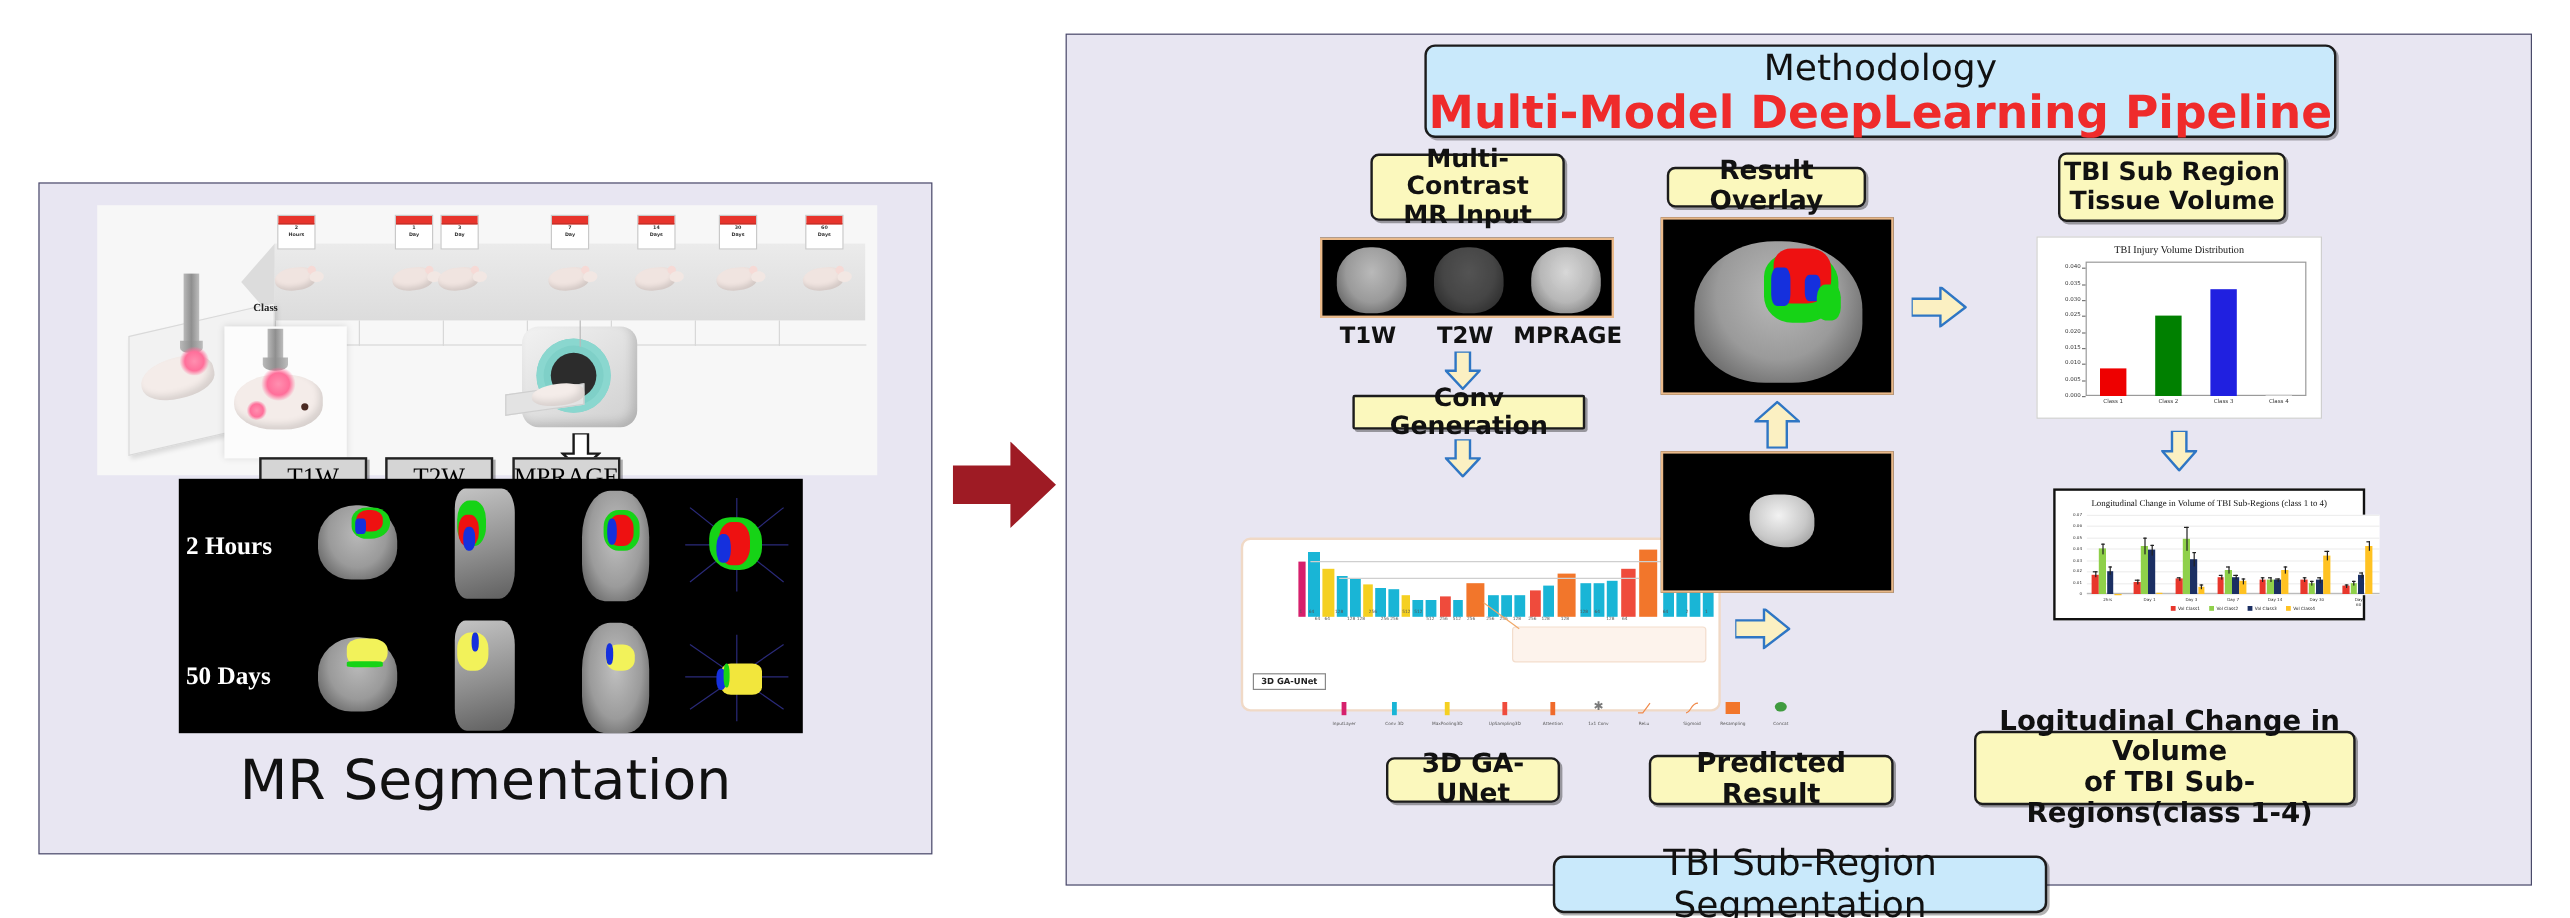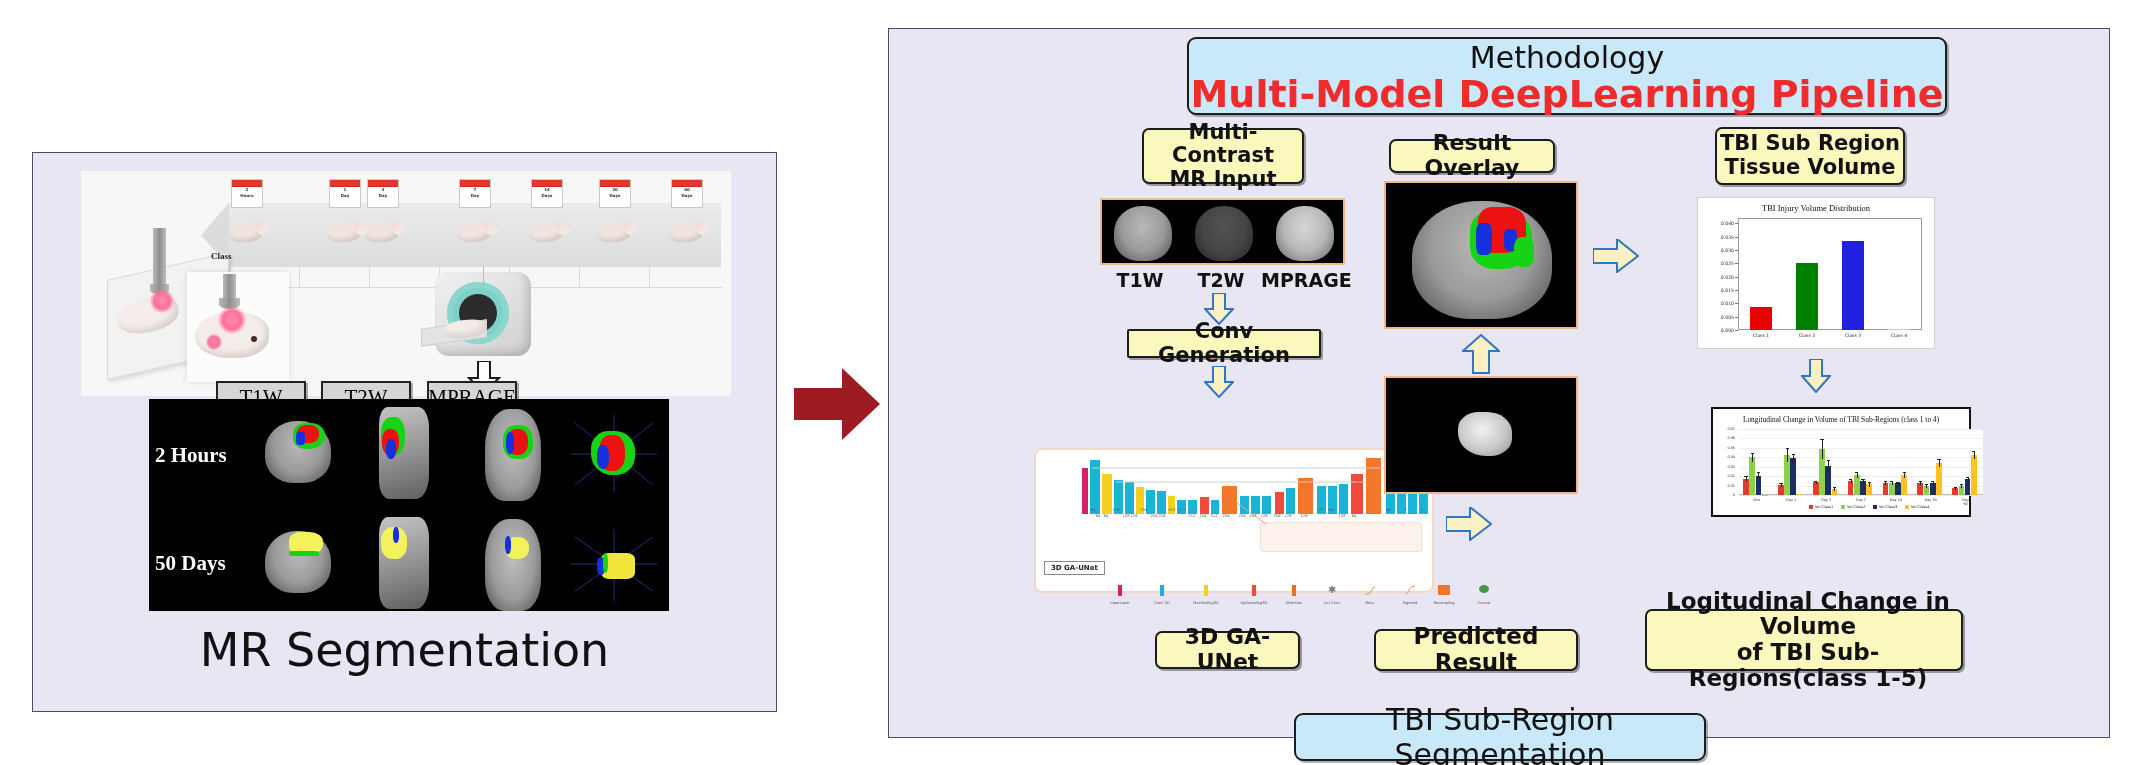--- a/index.html
+++ b/index.html
@@ -635,19 +635,19 @@
         <div class="lgitem" style="left: 134px; top: 1px;">Vol Class2</div>
         <div class="lgsw" style="left: 160px; top: 1px; background: rgb(27, 47, 99);"></div>
         <div class="lgitem" style="left: 166px; top: 1px;">Vol Class3</div>
         <div class="lgsw" style="left: 192px; top: 1px; background: rgb(255, 194, 34);"></div>
         <div class="lgitem" style="left: 198px; top: 1px;">Vol Class4</div>
       </div>
   </div>
 
   <div class="ylabel" style="left:756px;top:580px;width:318px;height:62px;font-size:23px;flex-direction:column;align-items:flex-start;padding-left:8px;">
     <span>Logitudinal Change in Volume</span>
-    <span>of TBI Sub-Regions(class 1-5)</span>
+    <span>of TBI Sub-Regions(class 1-4)</span>
   </div>
 
   <div class="bluelabel" style="left:405px;top:684px;width:412px;height:48px;">
     <span style="font-size:30px;">TBI Sub-Region Segmentation</span>
   </div>
 </div>
 
 </body></html>

